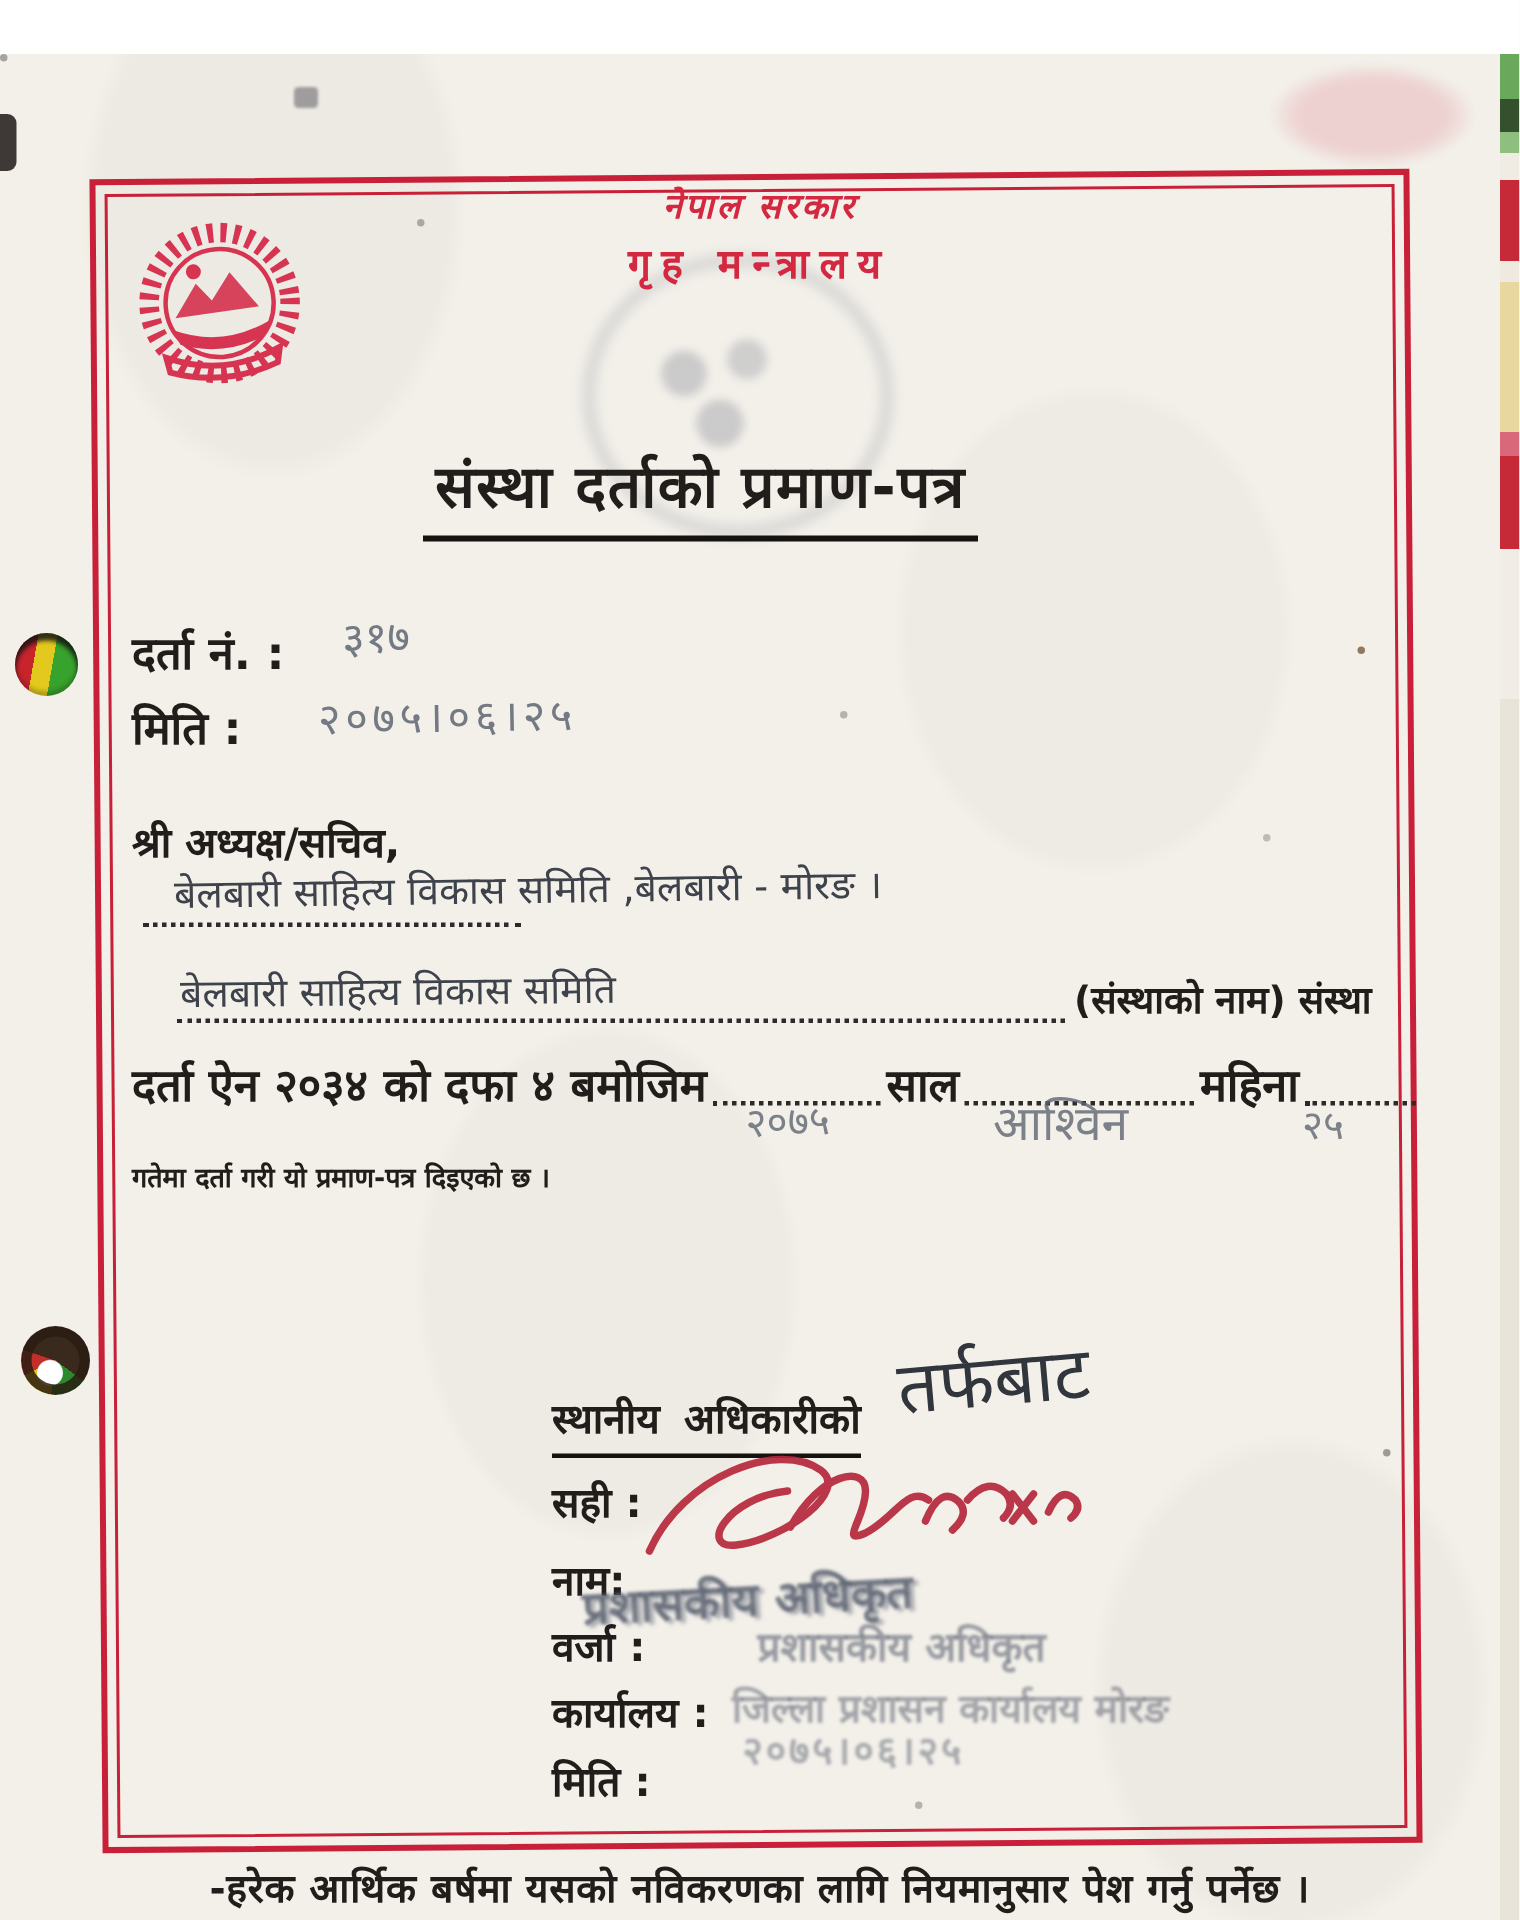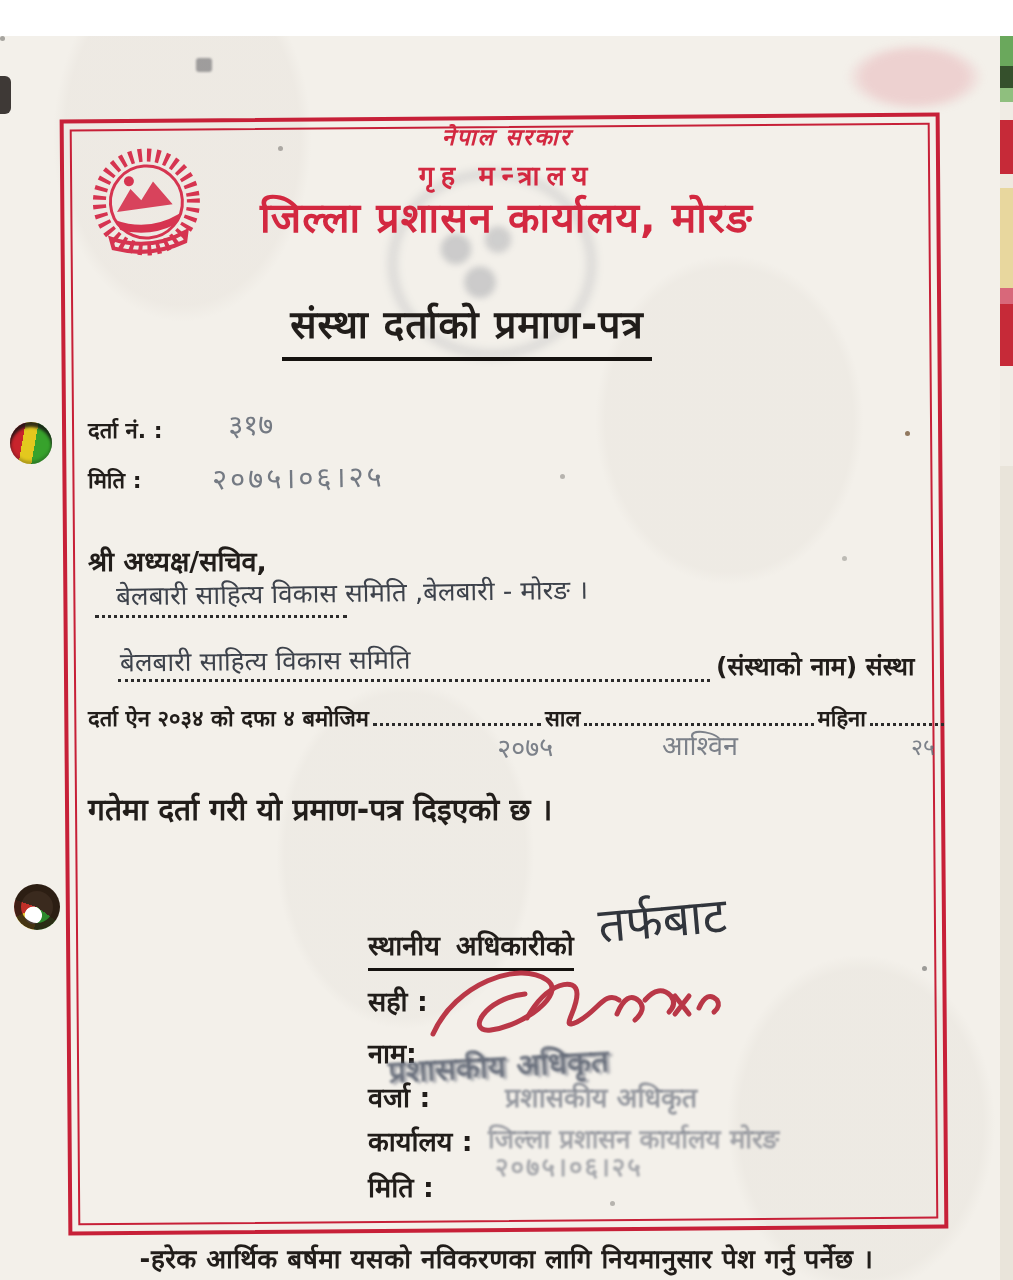--- a/index.html
+++ b/index.html
@@ -33,21 +33,21 @@
     background:
       radial-gradient(circle at 30% 40%, rgba(100,106,120,.5) 0 14%, transparent 16%),
       radial-gradient(circle at 65% 30%, rgba(100,106,120,.45) 0 12%, transparent 14%),
       radial-gradient(circle at 50% 75%, rgba(100,106,120,.5) 0 16%, transparent 18%);
     filter:blur(3px);opacity:.55;}
   
   .title-wrap{left:0;top:260px;width:934px;text-align:center;}
   .title{display:inline-block;font-size:39px;font-weight:bold;letter-spacing:1px;
     border-bottom:4px solid #15120f;padding:0 8px 8px 8px;}
   
-  .lbl{font-weight:bold;font-size:22px;}
+  .lbl{font-weight:bold;font-size:30px;}
   
   .hand{color:#5f6672;font-size:29px;}
   .hand-ink{color:#3d424b;font-size:26px;}
   .hand-big{color:#31353c;font-size:48px;font-weight:normal;}
   .dotted{border-bottom:3px dotted #2b2b2b;display:inline-block;height:1px;}
   .dot-fill{border-bottom:3px dotted #2b2b2b;margin:0 4px 6px 4px;}
   
   .act-row{left:88px;top:666px;width:860px;display:flex;align-items:flex-end;}
   .act-row .lbl{white-space:nowrap;}
   
@@ -107,21 +107,20 @@
     <circle cx="45" cy="42" r="5" fill="#d63450"></circle>
     <path d="M29 80 Q61 94 93 78 L89 88 Q61 100 33 90 Z" fill="#d63450"></path>
     <path d="M23 98 Q61 114 99 96 L97 106 Q61 120 25 108 Z" fill="none" stroke="#d63450" stroke-width="4"></path>
   </svg>
 
   <div class="abs watermark"></div>
   <div class="abs watermark-blob"></div>
 
   <div class="abs hdr hdr-gov">नेपाल सरकार</div>
   <div class="abs hdr hdr-min">गृह मन्त्रालय</div>
-  <div class="abs hdr hdr-office">जिल्ला प्रशासन कार्यालय, मोरङ</div>
 
   <div class="abs title-wrap">
     <span class="title">संस्था दर्ताको प्रमाण-पत्र</span>
   </div>
 
   <div class="abs lbl" style="left:88px;top:378px;">दर्ता नं. :</div>
   <div class="abs hand" style="left:228px;top:368px;transform:rotate(-2deg);opacity:.85;">३१७</div>
   <div class="abs lbl" style="left:88px;top:428px;">मिति :</div>
   <div class="abs hand" style="left:212px;top:421px;letter-spacing:3px;transform:rotate(-1deg);opacity:.85;">२०७५।०६।२५</div>
 
@@ -135,24 +134,24 @@
 
   <div class="abs act-row">
     <span class="lbl">दर्ता ऐन २०३४ को दफा ४ बमोजिम</span>
     <span class="dot-fill" style="flex:1.1;"></span>
     <span class="lbl">साल</span>
     <span class="dot-fill" style="flex:1.5;"></span>
     <span class="lbl">महिना</span>
     <span class="dot-fill" style="width:74px;"></span>
   </div>
   <div class="abs hand" style="left:497px;top:692px;font-size:27px;transform:rotate(-2deg);opacity:.8;">२०७५</div>
-  <div class="abs hand" style="left:662px;top:690px;font-size:27px;opacity:.8;">आश्विन</div>
-  <div class="abs hand" style="left:911px;top:694px;font-size:23px;opacity:.8;">२५</div>
+  <div class="abs hand" style="left:662px;top:690px;font-size:32px;opacity:.8;">आश्विन</div>
+  <div class="abs hand" style="left:868px;top:694px;font-size:27px;opacity:.8;">२५</div>
 
-  <div class="abs lbl" style="left:88px;top:752px;font-size:30px;">गतेमा दर्ता गरी यो प्रमाण-पत्र दिइएको छ ।</div>
+  <div class="abs lbl" style="left:88px;top:736px;font-size:18px;">गतेमा दर्ता गरी यो प्रमाण-पत्र दिइएको छ ।</div>
 
   <div class="abs lbl authority" style="left:368px;top:890px;font-size:27px;">स्थानीय अधिकारीको</div>
   <div class="abs hand-big" style="left:598px;top:850px;transform:rotate(-5deg);">तर्फबाट</div>
 
   <div class="abs lbl" style="left:368px;top:946px;font-size:27px;">सही :</div>
   <svg class="abs" style="left:425px;top:918px;width:310px;height:108px;" viewBox="0 0 310 108">
     <g fill="none" stroke="#b5283a" stroke-width="5" stroke-linecap="round" opacity=".92">
       <path d="M8 80 C30 30 94 6 122 26 C142 40 98 72 66 76 C40 79 60 44 100 40"></path>
       <path d="M102 64 C122 28 152 22 152 40 C152 58 134 76 152 68 C172 58 180 36 194 46"></path>
       <path d="M192 60 q10 -24 22 -13 q8 8 -4 19"></path>

